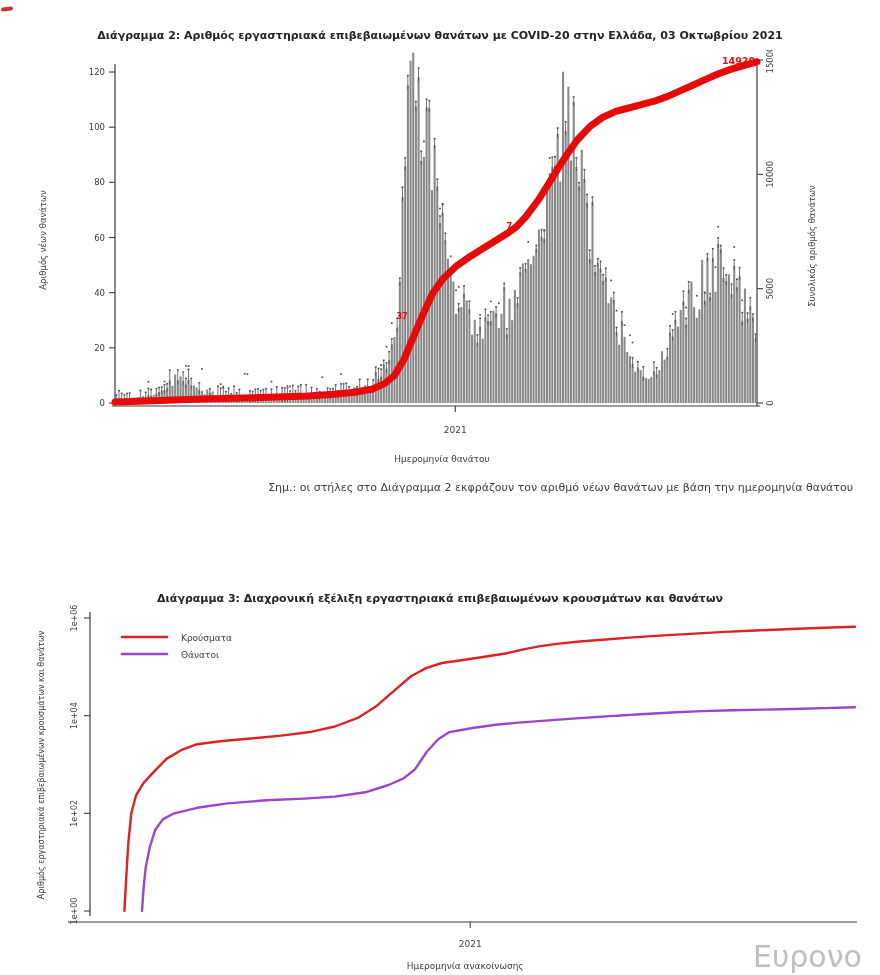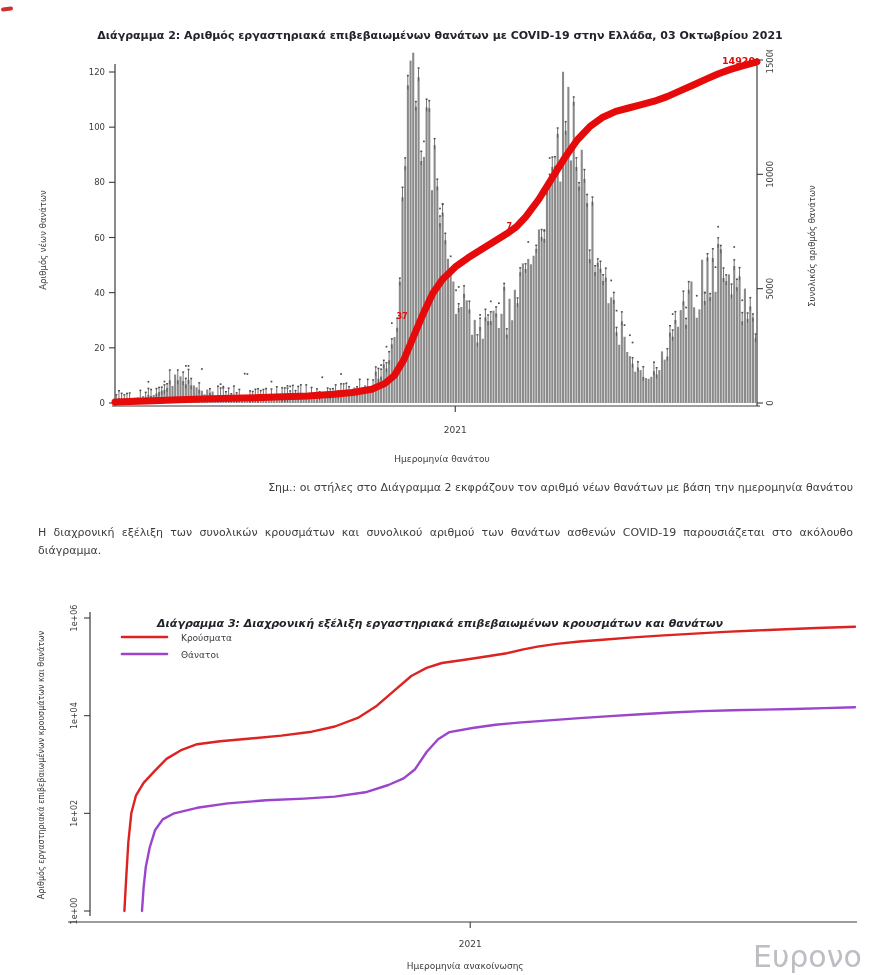--- a/index.html
+++ b/index.html
@@ -10,41 +10,41 @@
   }
   .corner-mark{
     position:absolute;left:1px;top:7px;width:12px;height:4px;
     border-radius:2px;transform:rotate(-6deg);
   }
   .chart-title{
     position:absolute;left:0;width:880px;text-align:center;
     font-size:11px;font-weight:bold;color:#23232b;letter-spacing:0px;
   }
   #title1{top:29px;}
-  #title2{top:617px;font-style:italic;}
+  #title2{top:592px;}
   .note-line{
     position:absolute;left:38px;width:815px;font-size:11px;color:#3d3d3d;text-align:right;
   }
   #note1{top:481px;}
   #note2{top:524px;text-align:justify;line-height:1.6;}
   .chart-svg{position:absolute;left:0;width:880px;}
   #chart1{top:50px;height:420px;}
   #chart2{top:600px;height:375px;}
   .watermark{
     position:absolute;left:753px;top:939px;width:130px;height:40px;
     font-size:30px;font-weight:400;color:#bdbdc4;white-space:nowrap;
   }
 </style>
 </head>
 <body>
 
 <div class="page">
   <div class="corner-mark" style="background: rgb(208, 48, 48);"></div>
 
-  <div id="title1" class="chart-title">Διάγραμμα 2: Αριθμός εργαστηριακά επιβεβαιωμένων θανάτων με COVID-19 στην Ελλάδα, 03 Οκτωβρίου 2021</div>
+  <div id="title1" class="chart-title">Διάγραμμα 2: Αριθμός εργαστηριακά επιβεβαιωμένων θανάτων με COVID-20 στην Ελλάδα, 03 Οκτωβρίου 2021</div>
 
   <svg id="chart1" class="chart-svg" viewBox="0 0 880 420">
       <line x1="115" y1="14" x2="115" y2="356" stroke="#3c3c3c" stroke-width="1.2"></line>
       <line x1="757" y1="8" x2="757" y2="356" stroke="#3c3c3c" stroke-width="1.2"></line>
       <line x1="112" y1="356" x2="760" y2="356" stroke="#3c3c3c" stroke-width="1.2"></line>
       <line x1="109" y1="353" x2="115" y2="353" stroke="#3c3c3c" stroke-width="1.1"></line>
       <text x="105" y="356" font-size="8.5" text-anchor="end" fill="#3c3c3c" font-family="&quot;DejaVu Sans&quot;,&quot;Liberation Sans&quot;,sans-serif" font-weight="normal">0</text>
       <line x1="109" y1="297.8333333333333" x2="115" y2="297.8333333333333" stroke="#3c3c3c" stroke-width="1.1"></line>
       <text x="105" y="300.8333333333333" font-size="8.5" text-anchor="end" fill="#3c3c3c" font-family="&quot;DejaVu Sans&quot;,&quot;Liberation Sans&quot;,sans-serif" font-weight="normal">20</text>
       <line x1="109" y1="242.66666666666669" x2="115" y2="242.66666666666669" stroke="#3c3c3c" stroke-width="1.1"></line>
@@ -665,21 +665,20 @@
         <rect x="754.675" y="283.25133703337013" width="1.9" height="1.5" fill="#4d4d4d"></rect>
       </g>
       <text x="407.53000000000003" y="269.1066666666667" font-size="8" text-anchor="end" fill="#e60a0a" font-family="&quot;DejaVu Sans&quot;,&quot;Liberation Sans&quot;,sans-serif" font-weight="bold">37</text>
       <text x="512.1759999999999" y="178.78333333333333" font-size="8" text-anchor="end" fill="#e60a0a" font-family="&quot;DejaVu Sans&quot;,&quot;Liberation Sans&quot;,sans-serif" font-weight="bold">7</text>
       <polyline points="115.0,352.1 147.1,350.9 179.2,349.8 211.3,348.8 243.4,348.0 275.5,347.1 307.6,345.9 333.3,344.3 352.5,342.5 371.8,339.3 384.6,333.6 394.3,325.6 403.9,309.6 413.5,286.7 423.2,263.8 432.8,243.2 442.4,229.5 455.3,216.9 468.1,207.8 480.9,199.8 493.8,191.8 506.6,183.8 516.3,176.9 525.9,166.6 538.7,149.5 551.6,128.9 564.4,108.3 577.2,90.0 590.1,76.3 602.9,67.2 615.8,61.4 628.6,58.0 641.4,54.6 654.3,51.2 667.1,46.6 680.0,40.9 692.8,35.2 705.6,29.4 718.5,23.7 731.3,19.1 744.2,15.3 757.0,11.8" fill="none" stroke="#e60a0a" stroke-width="7" stroke-linecap="round" stroke-linejoin="round"></polyline>
       <text x="755" y="14" font-size="9.5" text-anchor="end" fill="#e60a0a" font-family="&quot;DejaVu Sans&quot;,&quot;Liberation Sans&quot;,sans-serif" font-weight="bold">14920</text>
     </svg>
 
   <div id="note1" class="note-line">Σημ.: οι στήλες στο Διάγραμμα 2 εκφράζουν τον αριθμό νέων θανάτων με βάση την ημερομηνία θανάτου</div>
 
-  <div id="note2" class="note-line">Η διαχρονική εξέλιξη των συνολικών κρουσμάτων και συνολικού αριθμού των θανάτων ασθενών COVID-19 παρουσιάζεται στο ακόλουθο διάγραμμα.</div>
 
   <div id="title2" class="chart-title">Διάγραμμα 3: Διαχρονική εξέλιξη εργαστηριακά επιβεβαιωμένων κρουσμάτων και θανάτων</div>
 
   <svg id="chart2" class="chart-svg" viewBox="0 0 880 375">
       <line x1="90" y1="12" x2="90" y2="316" stroke="#3c3c3c" stroke-width="1.2"></line>
       <line x1="68" y1="322" x2="857" y2="322" stroke="#3c3c3c" stroke-width="1.2"></line>
       <line x1="84" y1="311" x2="90" y2="311" stroke="#3c3c3c" stroke-width="1.1"></line>
       <text x="77" y="311" font-size="8" text-anchor="middle" fill="#3c3c3c" font-family="&quot;DejaVu Sans&quot;,&quot;Liberation Sans&quot;,sans-serif" font-weight="normal" transform="rotate(-90 77 311)">1e+00</text>
       <line x1="84" y1="213.33333333333331" x2="90" y2="213.33333333333331" stroke="#3c3c3c" stroke-width="1.1"></line>
       <text x="77" y="213.33333333333331" font-size="8" text-anchor="middle" fill="#3c3c3c" font-family="&quot;DejaVu Sans&quot;,&quot;Liberation Sans&quot;,sans-serif" font-weight="normal" transform="rotate(-90 77 213.33333333333331)">1e+02</text>

